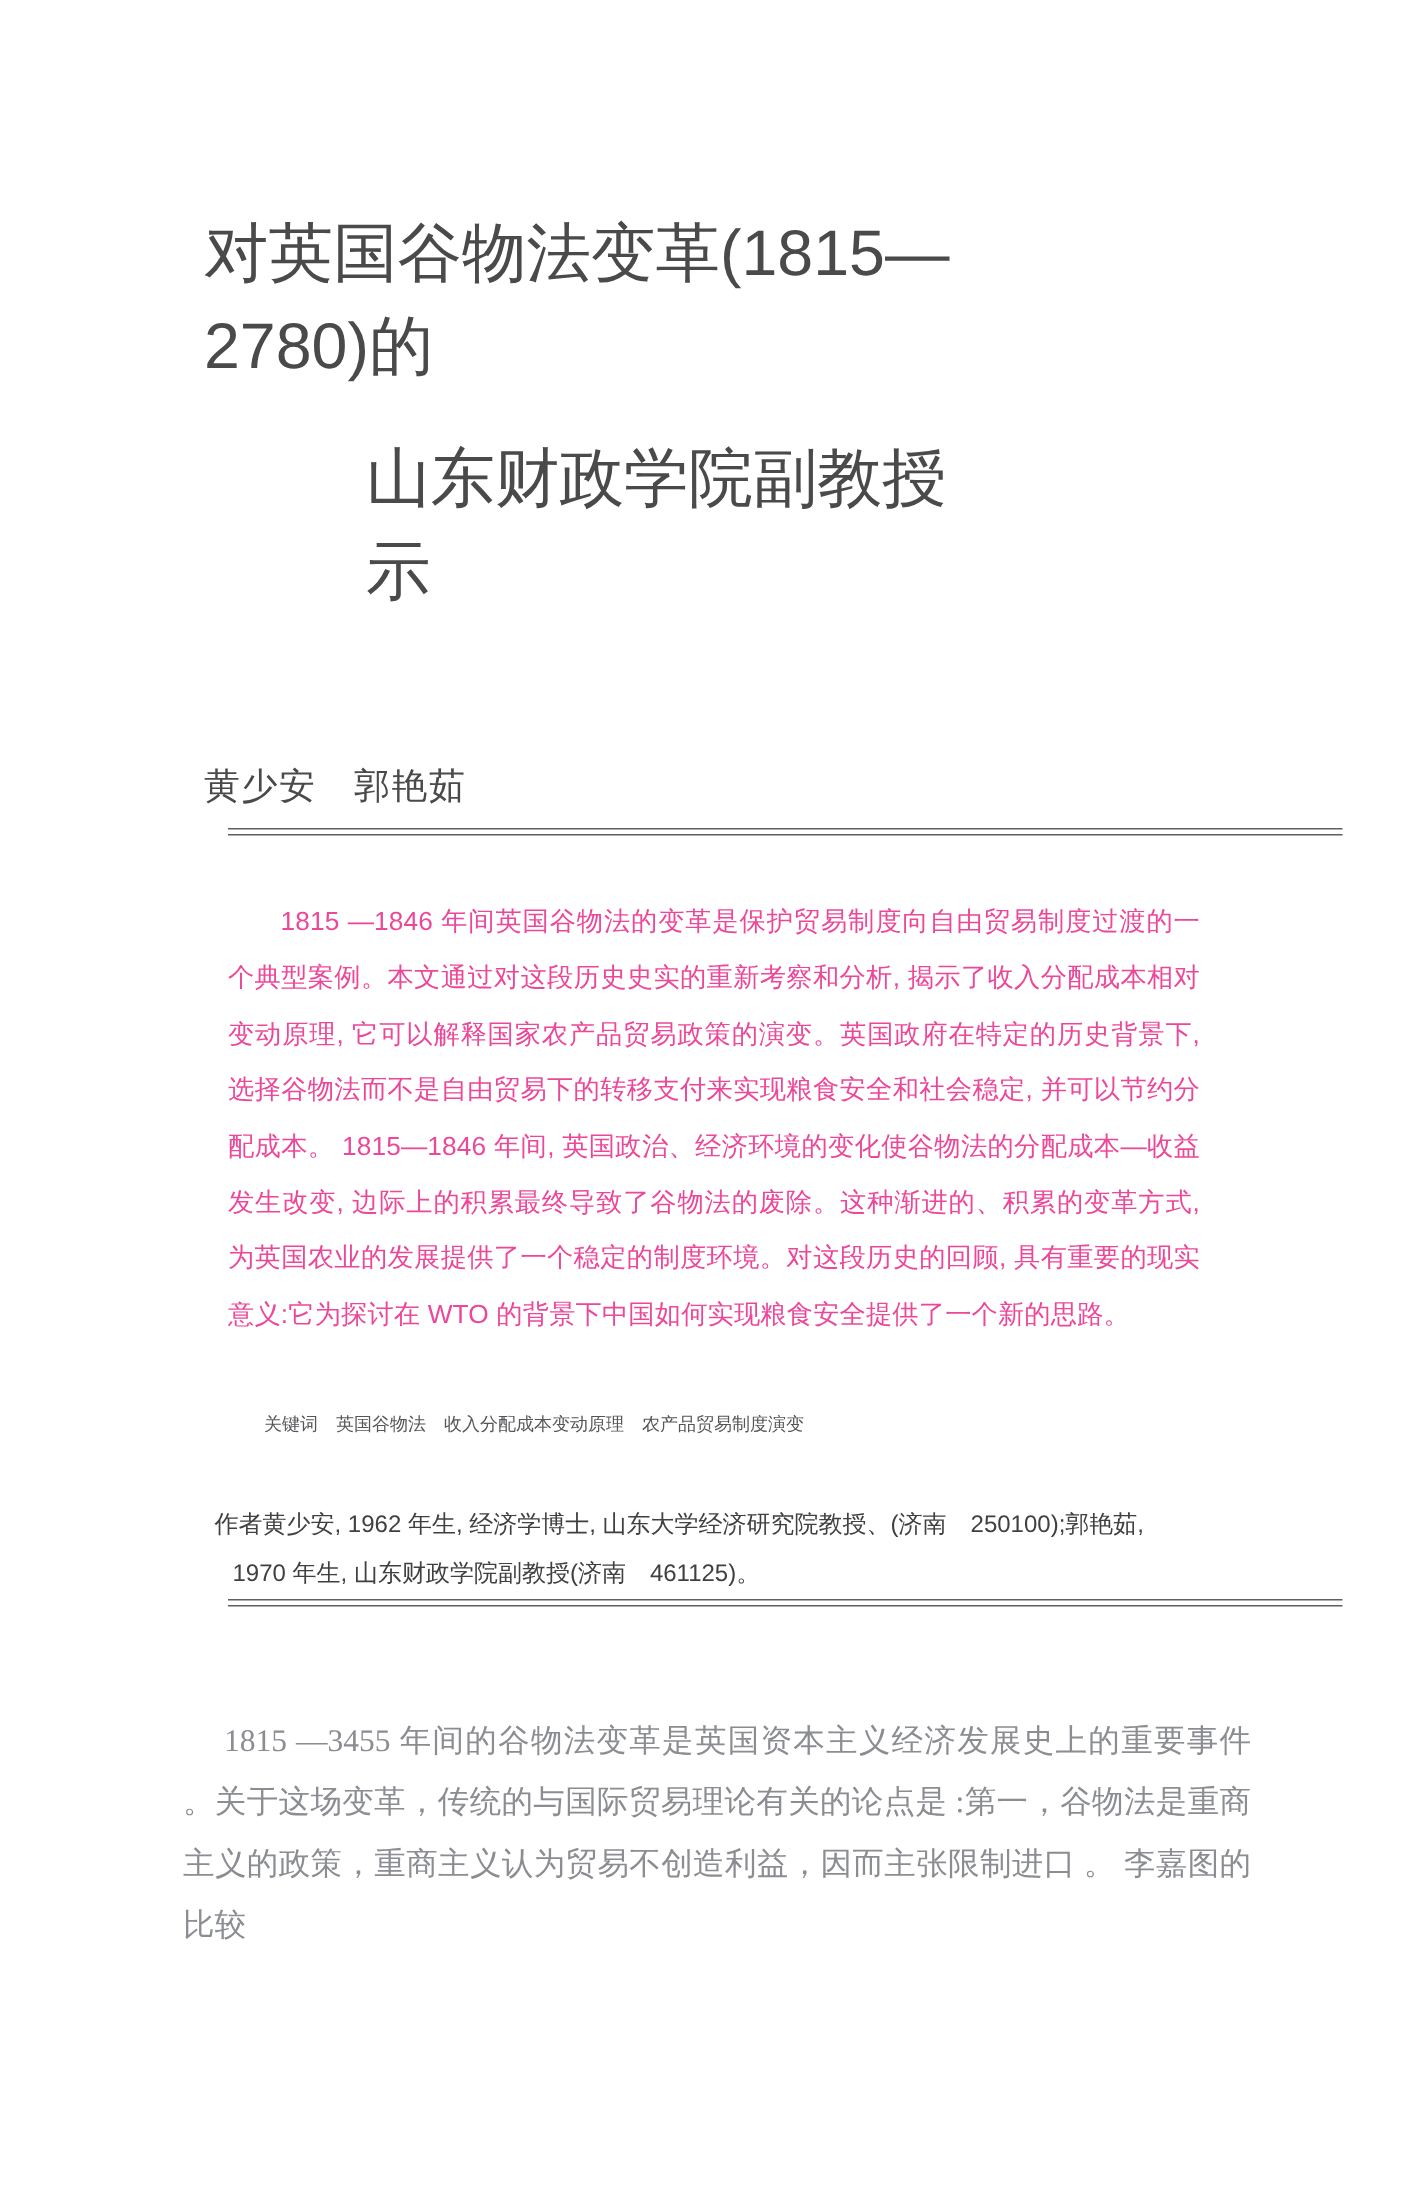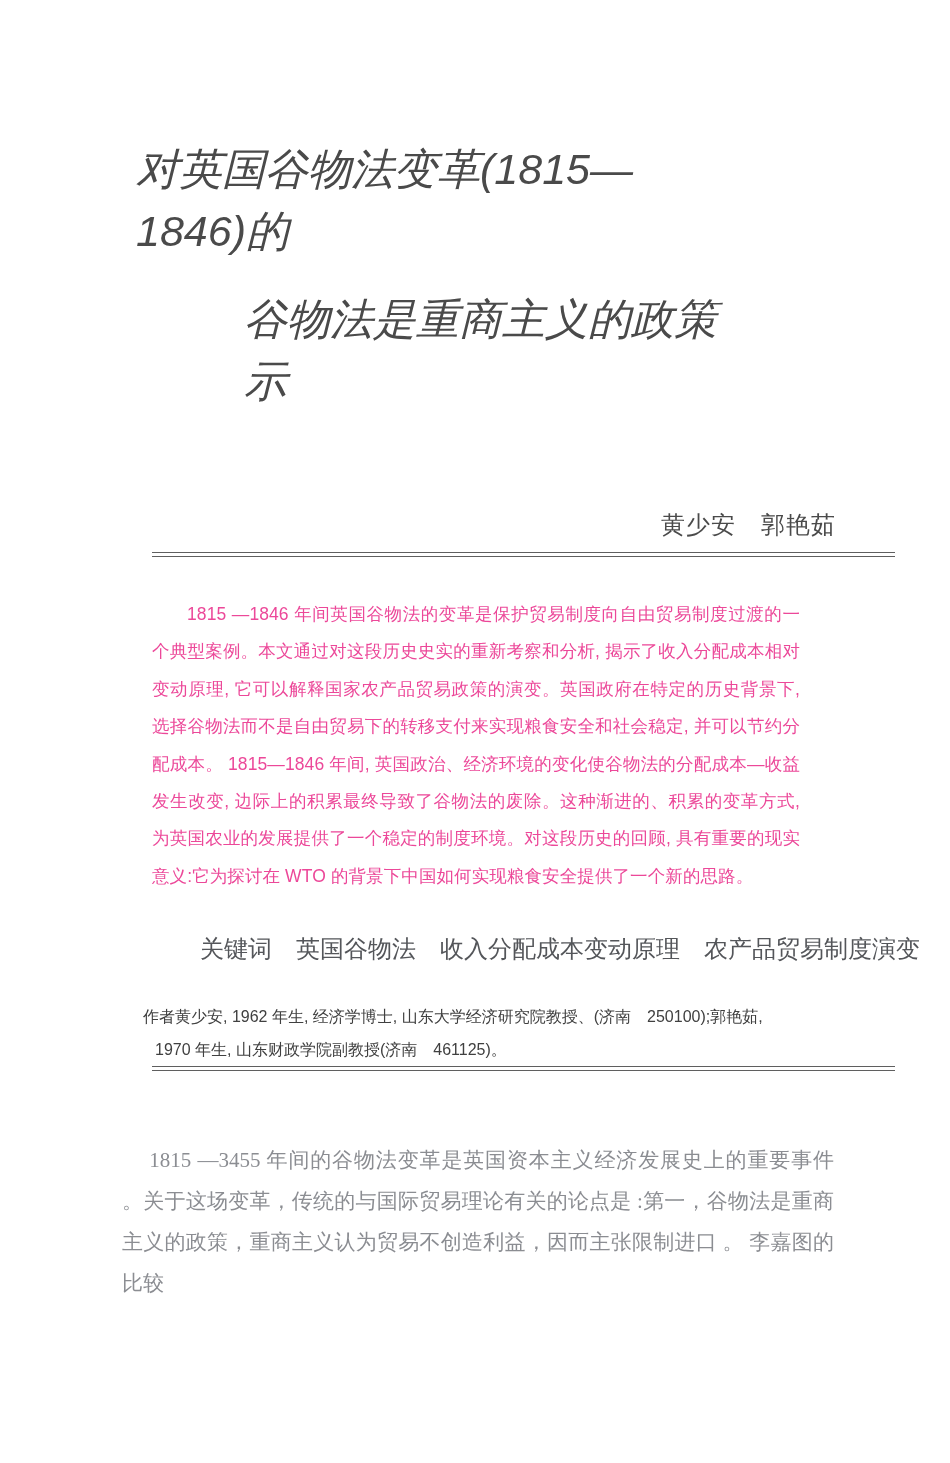--- a/index.html
+++ b/index.html
@@ -23,21 +23,20 @@
     height: 1463px;
     background: #ffffff;
   }
 
   
   .title-block {
     position: absolute;
     left: 136px;
     top: 138px;
     width: 700px;
-    font-style: italic;
   }
   .title-line {
     font-size: 43px;
     line-height: 62px;
     color: #4a4a4a;
     font-weight: 400;
     letter-spacing: 0px;
     white-space: pre;
   }
   .title-sub {
@@ -49,21 +48,20 @@
   .title-indent {
     padding-left: 108px;
   }
 
   
   .authors {
     position: absolute;
     left: 136px;
     top: 508px;
     width: 700px;
-    text-align: right;
     padding-right: 62px;
     font-size: 24px;
     line-height: 34px;
     color: #4a4a4a;
     letter-spacing: 1px;
     white-space: pre;
   }
 
   
   .rule-double {
@@ -103,21 +101,21 @@
   .abstract p {
     margin: 0;
     text-indent: 2em;
   }
 
   .keywords {
     position: absolute;
     left: 152px;
     top: 932px;
     width: 648px;
-    font-size: 24px;
+    font-size: 12px;
     line-height: 34px;
     color: #54565a;
     text-indent: 2em;
     white-space: pre;
   }
 
   
   .footnote {
     position: absolute;
     left: 143px;
@@ -148,23 +146,23 @@
     text-indent: 1.3em;
   }
 </style>
 </head>
 <body>
 
 <div class="page">
 
   <div class="title-block">
     <div class="title-line">对英国谷物法变革(1815—</div>
-    <div class="title-line">1846)的</div>
+    <div class="title-line">2780)的</div>
     <div class="title-sub">
-      <div class="title-line title-indent">谷物法是重商主义的政策</div>
+      <div class="title-line title-indent">山东财政学院副教授</div>
       <div class="title-line title-indent">示</div>
     </div>
   </div>
 
   <div class="authors">黄少安　郭艳茹</div>
 
   <div class="rule-double" id="rule-authors"></div>
 
   <div class="abstract">
     <p>1815 —1846 年间英国谷物法的变革是保护贸易制度向自由贸易制度过渡的一个典型案例。本文通过对这段历史史实的重新考察和分析, 揭示了收入分配成本相对变动原理, 它可以解释国家农产品贸易政策的演变。英国政府在特定的历史背景下, 选择谷物法而不是自由贸易下的转移支付来实现粮食安全和社会稳定, 并可以节约分配成本。 1815—1846 年间, 英国政治、经济环境的变化使谷物法的分配成本—收益发生改变, 边际上的积累最终导致了谷物法的废除。这种渐进的、积累的变革方式, 为英国农业的发展提供了一个稳定的制度环境。对这段历史的回顾, 具有重要的现实意义:它为探讨在 WTO 的背景下中国如何实现粮食安全提供了一个新的思路。</p>

